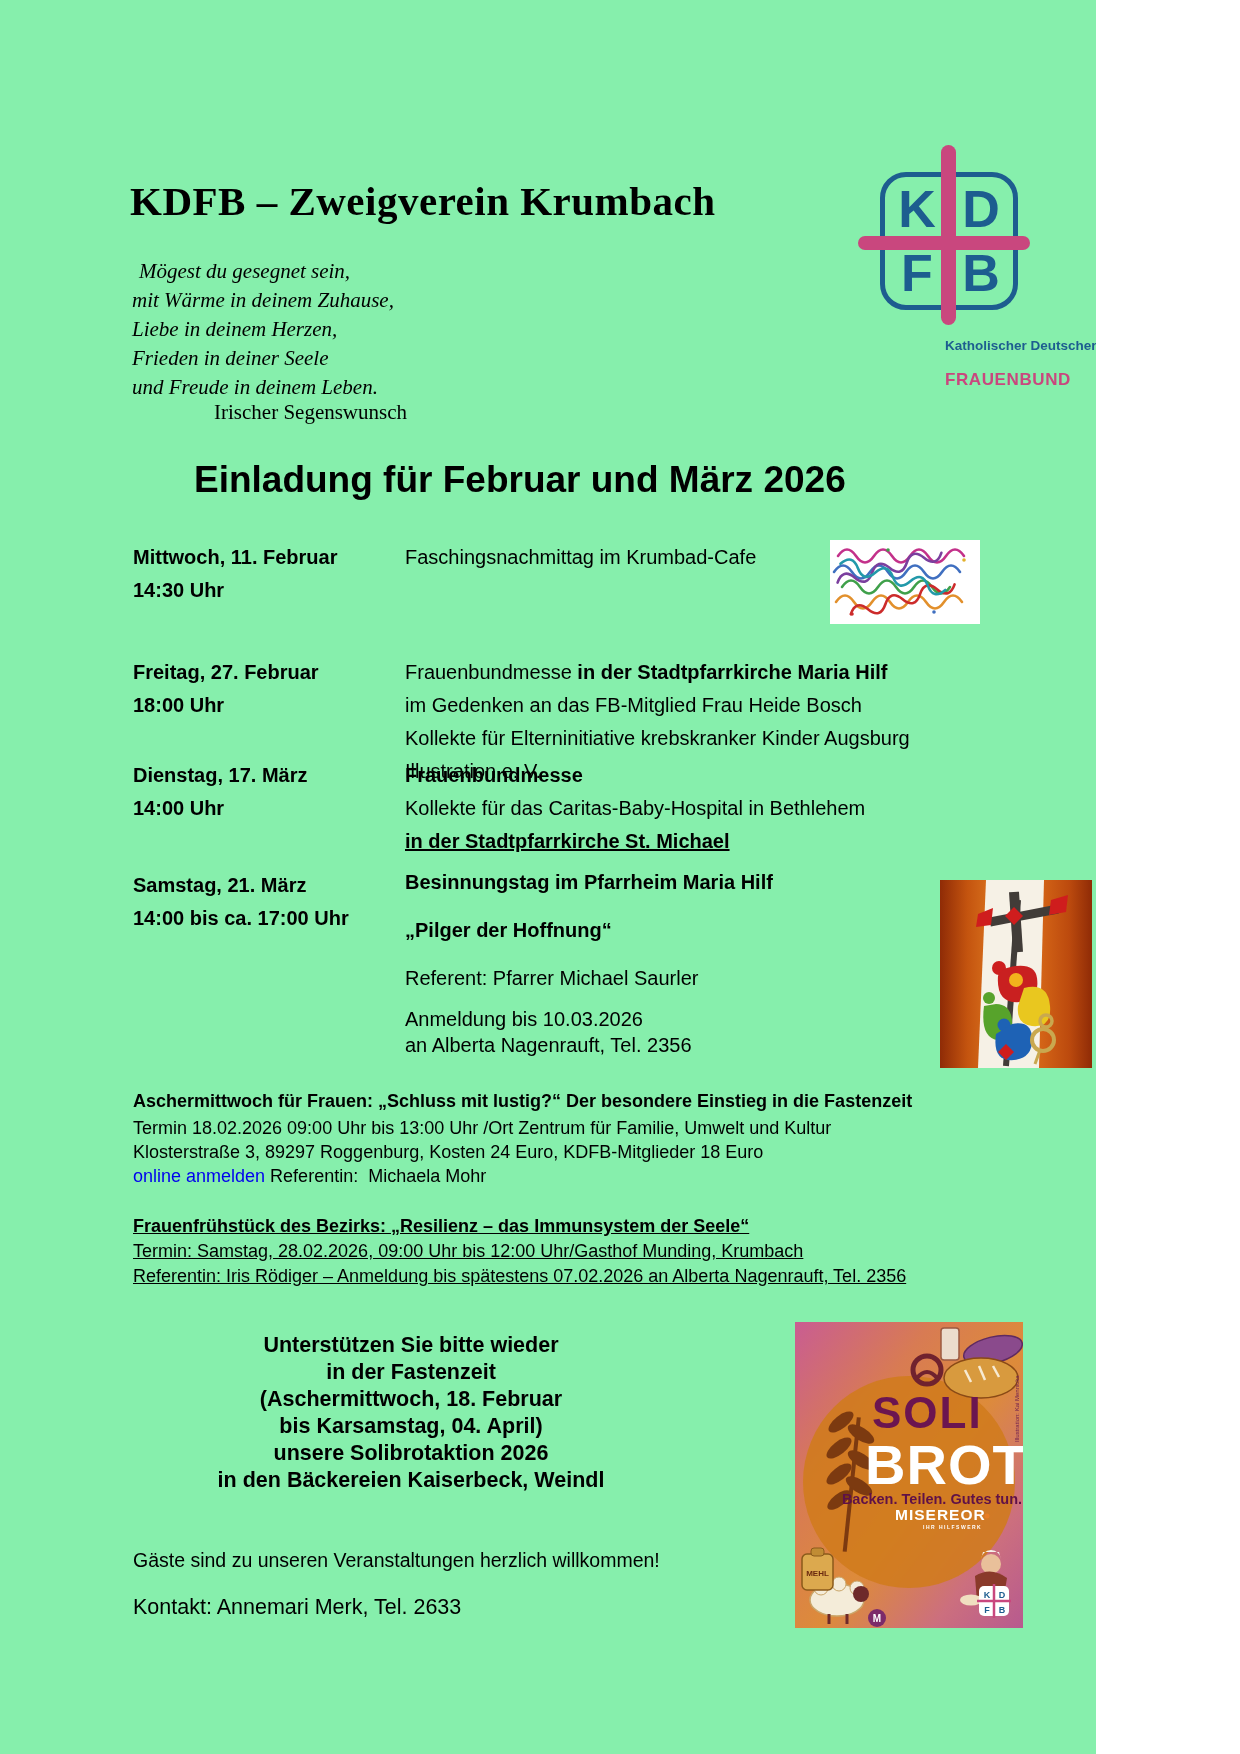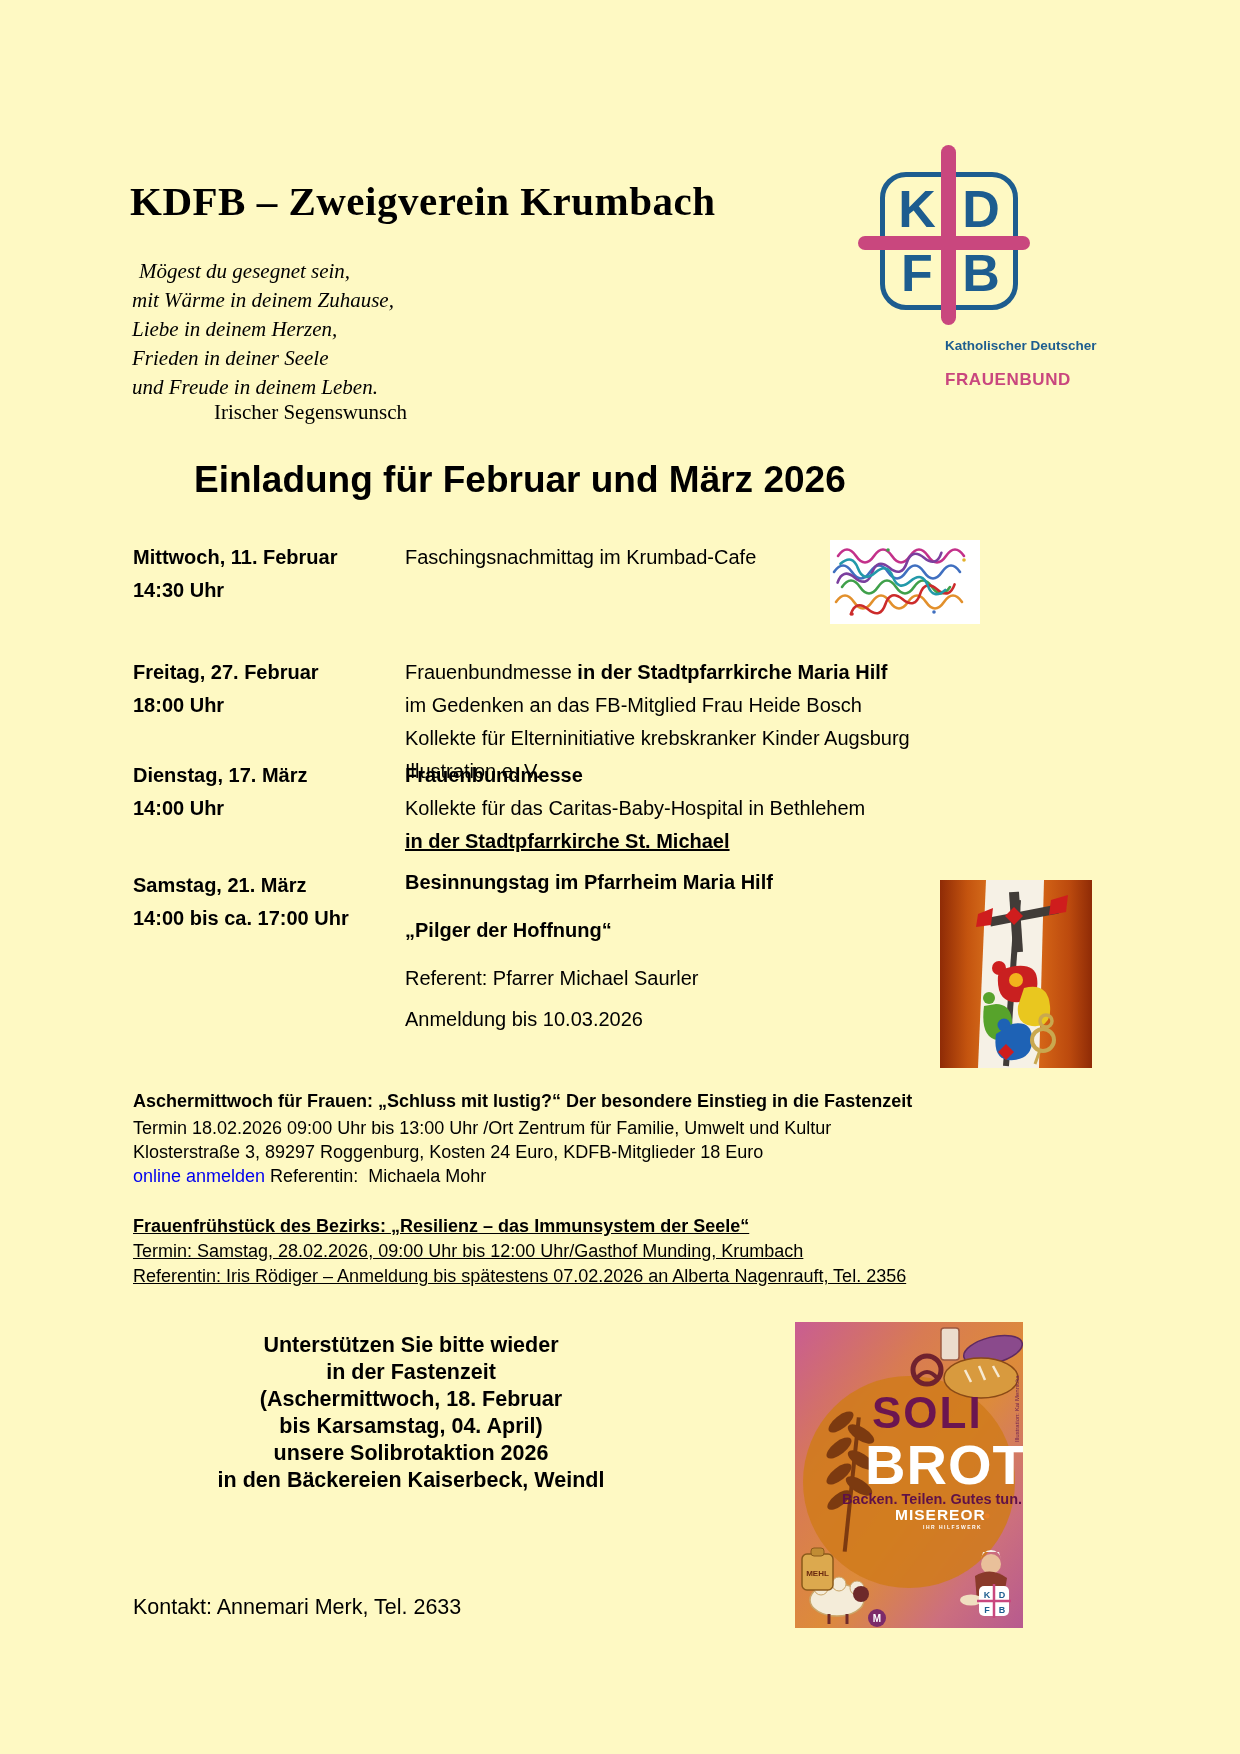--- a/index.html
+++ b/index.html
@@ -1,16 +1,16 @@
 <!DOCTYPE html>
 <html><head>
 <meta charset="utf-8">
 <style>
   html,body{margin:0;padding:0;background:#ffffff;}
-  .page{position:relative;width:1240px;height:1754px;background:#fef9c3;overflow:hidden;
+  .page{position:relative;width:1096px;height:1754px;background:#86efac;overflow:hidden;
         font-family:"Liberation Sans",sans-serif;color:#000;}
   .abs{position:absolute;}
   .serif{font-family:"Liberation Serif",serif;}
 
   .title{left:130px;top:150px;font-family:"Liberation Serif",serif;font-weight:700;
          font-size:41px;letter-spacing:.5px;white-space:nowrap;}
 
   
   .logo-box{left:880px;top:172px;width:128px;height:128px;border:5px solid #1d5d8f;
             border-radius:26px;display:grid;grid-template-columns:1fr 1fr;grid-template-rows:1fr 1fr;
@@ -138,20 +138,21 @@
 
   <div class="abs datecol r4">
     <div class="dl">Samstag, 21. März</div>
     <div class="dl">14:00 bis ca. 17:00 Uhr</div>
   </div>
   <div class="abs desccol r4">
     <div class="el"><b>Besinnungstag im Pfarrheim Maria Hilf</b></div>
     <div class="el gap-lg"><b>„Pilger der Hoffnung“</b></div>
     <div class="el gap-lg">Referent: Pfarrer Michael Saurler</div>
     <div class="el gap-md">Anmeldung bis 10.03.2026</div>
+    <div class="el">an Alberta Nagenrauft, Tel. 2356</div>
   </div>
 
   <svg class="abs cross-img" viewBox="0 0 152 188">
     <defs>
       <linearGradient id="bannerBg" x1="0" y1="0" x2="1" y2="0">
         <stop offset="0" stop-color="#8f2b06"></stop>
           <stop offset="0.18" stop-color="#c4540f"></stop>
         <stop offset="0.40" stop-color="#e07b22"></stop>
           <stop offset="0.62" stop-color="#d96a18"></stop>
         <stop offset="0.85" stop-color="#bc4a0e"></stop>
@@ -275,15 +276,16 @@
       <line x1="199" y1="262" x2="199" y2="296" stroke="#c9477e" stroke-width="2.5"></line>
       <line x1="182" y1="279" x2="216" y2="279" stroke="#c9477e" stroke-width="2.5"></line>
       <text x="192" y="276" text-anchor="middle" font-family="Liberation Sans, sans-serif" font-weight="700" font-size="9" fill="#1d5d8f">K</text>
       <text x="207" y="276" text-anchor="middle" font-family="Liberation Sans, sans-serif" font-weight="700" font-size="9" fill="#1d5d8f">D</text>
       <text x="192" y="291" text-anchor="middle" font-family="Liberation Sans, sans-serif" font-weight="700" font-size="9" fill="#1d5d8f">F</text>
       <text x="207" y="291" text-anchor="middle" font-family="Liberation Sans, sans-serif" font-weight="700" font-size="9" fill="#1d5d8f">B</text>
     </g>
     <text transform="translate(224,120) rotate(-90)" font-family="Liberation Sans, sans-serif" font-size="6" fill="#70204f">Illustration: Kai Mennicka</text>
   </svg>
 
+  <div class="abs guests">Gäste sind zu unseren Veranstaltungen herzlich willkommen!</div>
   <div class="abs contact">Kontakt: Annemari Merk, Tel. 2633</div>
 
 </div>
 
 </body></html>

